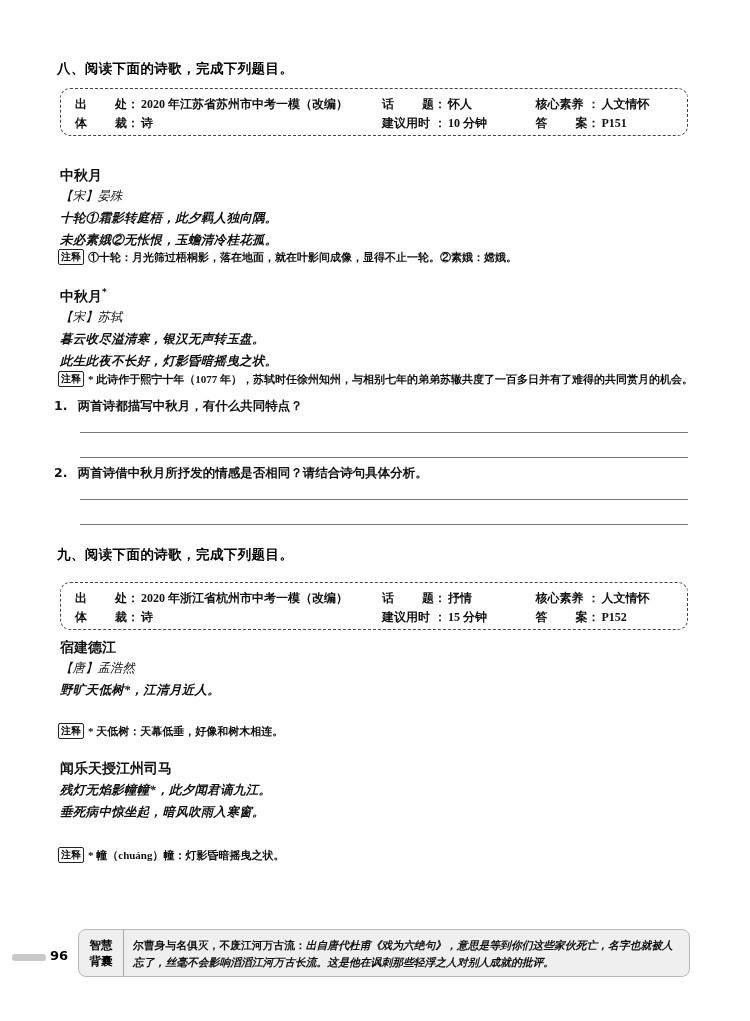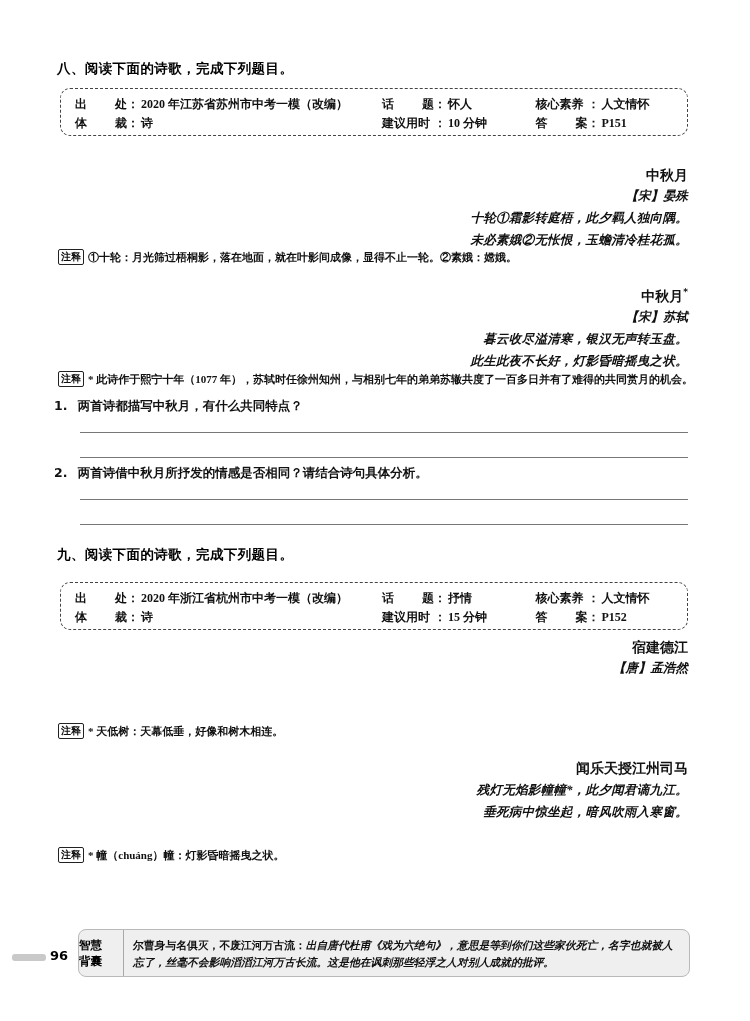--- a/index.html
+++ b/index.html
@@ -67,35 +67,35 @@
   .ilabel.spread4 {
     display: inline-block;
     width: 52px;
   }
   .ivalue {
     font-weight: bold;
     margin-left: 2px;
   }
 
   
-  .poem { text-align: right; }
+  .poem { text-align: left; }
   .poem-title {
     font-family: "DejaVu Sans", "Liberation Sans", sans-serif;
     font-weight: bold;
     font-size: 14px;
     line-height: 22px;
   }
   .poem-title sup {
     font-size: 9px;
     vertical-align: super;
   }
   .poem-author {
     font-size: 12.5px;
     line-height: 21px;
-    font-weight: bold;
+    font-weight: normal;
     font-style: italic;
   }
   .poem-line {
     font-size: 12.5px;
     line-height: 22px;
     font-weight: bold;
     font-style: italic;
     letter-spacing: .3px;
   }
 
@@ -142,21 +142,21 @@
     background: #efefef;
     box-sizing: border-box;
     display: flex;
     overflow: hidden;
   }
   .wisdom-tag {
     flex: 0 0 auto;
     width: 44px;
     display: flex;
     flex-direction: column;
-    align-items: flex-start;
+    align-items: center;
     justify-content: center;
     font-family: "DejaVu Sans", "Liberation Sans", sans-serif;
     font-weight: bold;
     font-size: 11.5px;
     line-height: 16px;
     border-right: 1px solid #a9a9a9;
     color: #000;
   }
   .wisdom-body {
     flex: 1 1 auto;
@@ -313,20 +313,21 @@
         <span class="ivalue">P152</span>
       </div>
     </div>
   </div>
 
   <div class="abs poem" style="left:60px; top:636px; width:628px;">
     <div class="poem-title">
       <span>宿建德江</span>
     </div>
     <div class="poem-author">【唐】孟浩然</div>
+    <div class="poem-line">野旷天低树*，江清月近人。</div>
   </div>
 
   <div class="abs annot" style="left:58px; top:723px; width:632px;">
     <span class="annot-tag">注释</span>
     <span class="annot-text">* 天低树：天幕低垂，好像和树木相连。</span>
   </div>
 
   <div class="abs poem" style="left:60px; top:757px; width:628px;">
     <div class="poem-title">
       <span>闻乐天授江州司马</span>

